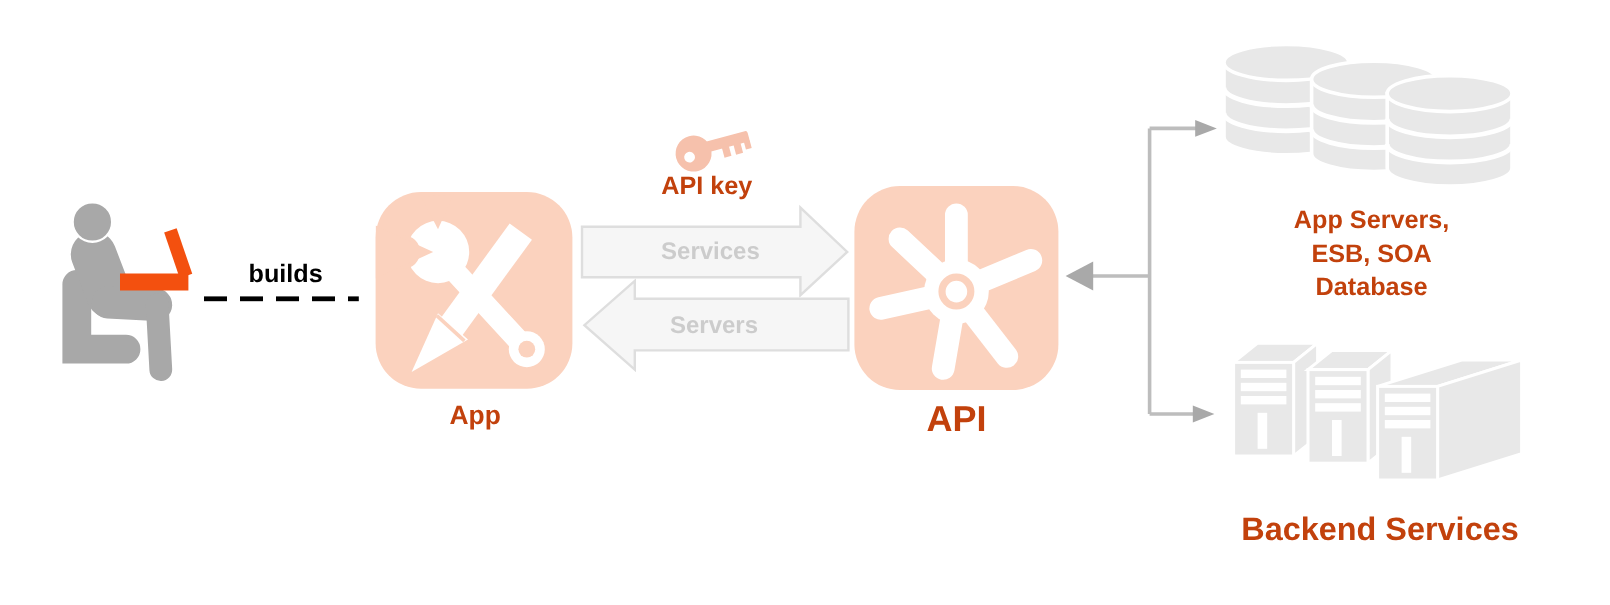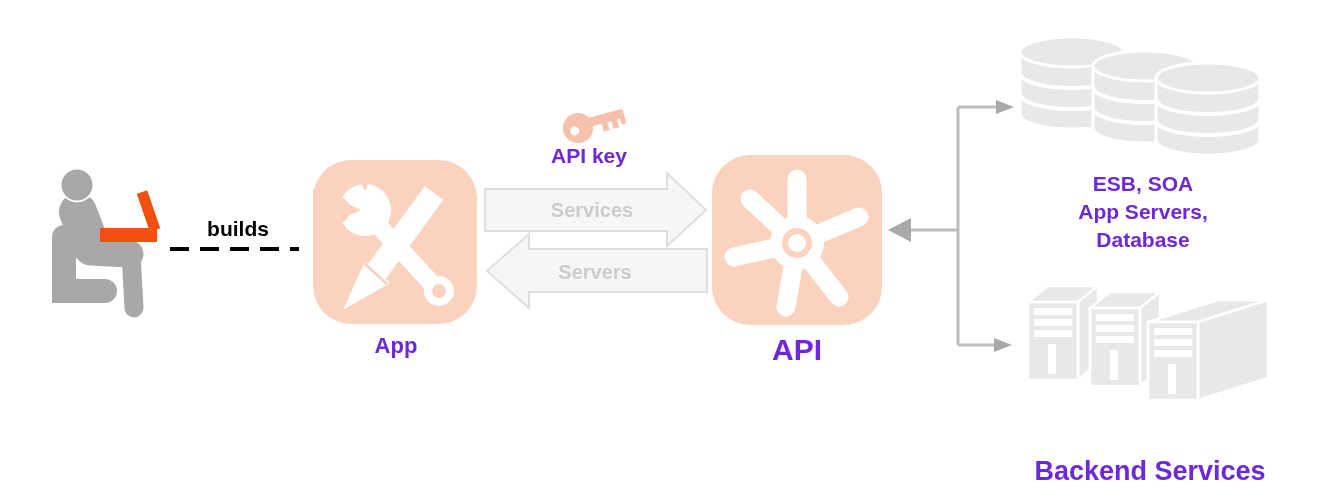--- a/index.html
+++ b/index.html
@@ -13,21 +13,21 @@
     overflow: hidden;
   }
   .abs { position: absolute; }
   .label {
     position: absolute;
     font-weight: 700;
     white-space: nowrap;
     transform: translateX(-50%);
   }
   .label-black { color: #000000; }
-  .label-gray  { color: #6d28d9; }
+  .label-gray  { color: #c2410c; }
   .arrow-text {
     position: absolute;
     font-weight: 700;
     color: #cccccc;
     font-size: 20px;
     white-space: nowrap;
     transform: translate(-50%, -50%);
   }
   .icon-tile {
     position: absolute;
@@ -152,22 +152,22 @@
 
       <g>
         <path d="M144,46 L144,108 A52,15 0 0 0 248,108 L248,46 Z"></path>
         <ellipse cx="196" cy="46" rx="52" ry="15"></ellipse>
         <path d="M144,67 A52,15 0 0 0 248,67" fill="none" stroke-width="4"></path>
         <path d="M144,88 A52,15 0 0 0 248,88" fill="none" stroke-width="4"></path>
       </g>
     </g>
   </svg>
   <div class="label label-gray" style="left:1143px; top:170px; font-size:21px;">
+    <div class="esb-line">App Servers,</div>
     <div class="esb-line">ESB, SOA</div>
-    <div class="esb-line">App Servers,</div>
     <div class="esb-line">Database</div>
   </div>
 
   <svg class="abs" style="left:1022px; top:282px;" width="252" height="126" viewBox="0 0 252 126">
     <g fill="#e8e8e8" stroke="#ffffff" stroke-width="2.5">
 
       <g>
         <polygon points="6,20 26,4 76,4 56,20"></polygon>
         <polygon points="56,20 76,4 76,82 56,98"></polygon>
         <rect x="6" y="20" width="50" height="78"></rect>
@@ -197,15 +197,15 @@
         <rect x="126" y="40" width="50" height="78"></rect>
         <g fill="#ffffff" stroke="none">
           <rect x="132" y="46" width="38" height="7"></rect>
           <rect x="132" y="57" width="38" height="7"></rect>
           <rect x="132" y="68" width="38" height="7"></rect>
           <rect x="146" y="82" width="8" height="30"></rect>
         </g>
       </g>
     </g>
   </svg>
-  <div class="label label-gray" style="left:1150px; top:426px; font-size:27px;margin-top:30px;">Backend Services</div>
+  <div class="label label-gray" style="left:1150px; top:426px; font-size:27px;">Backend Services</div>
 
 </div>
 
 </body></html>

